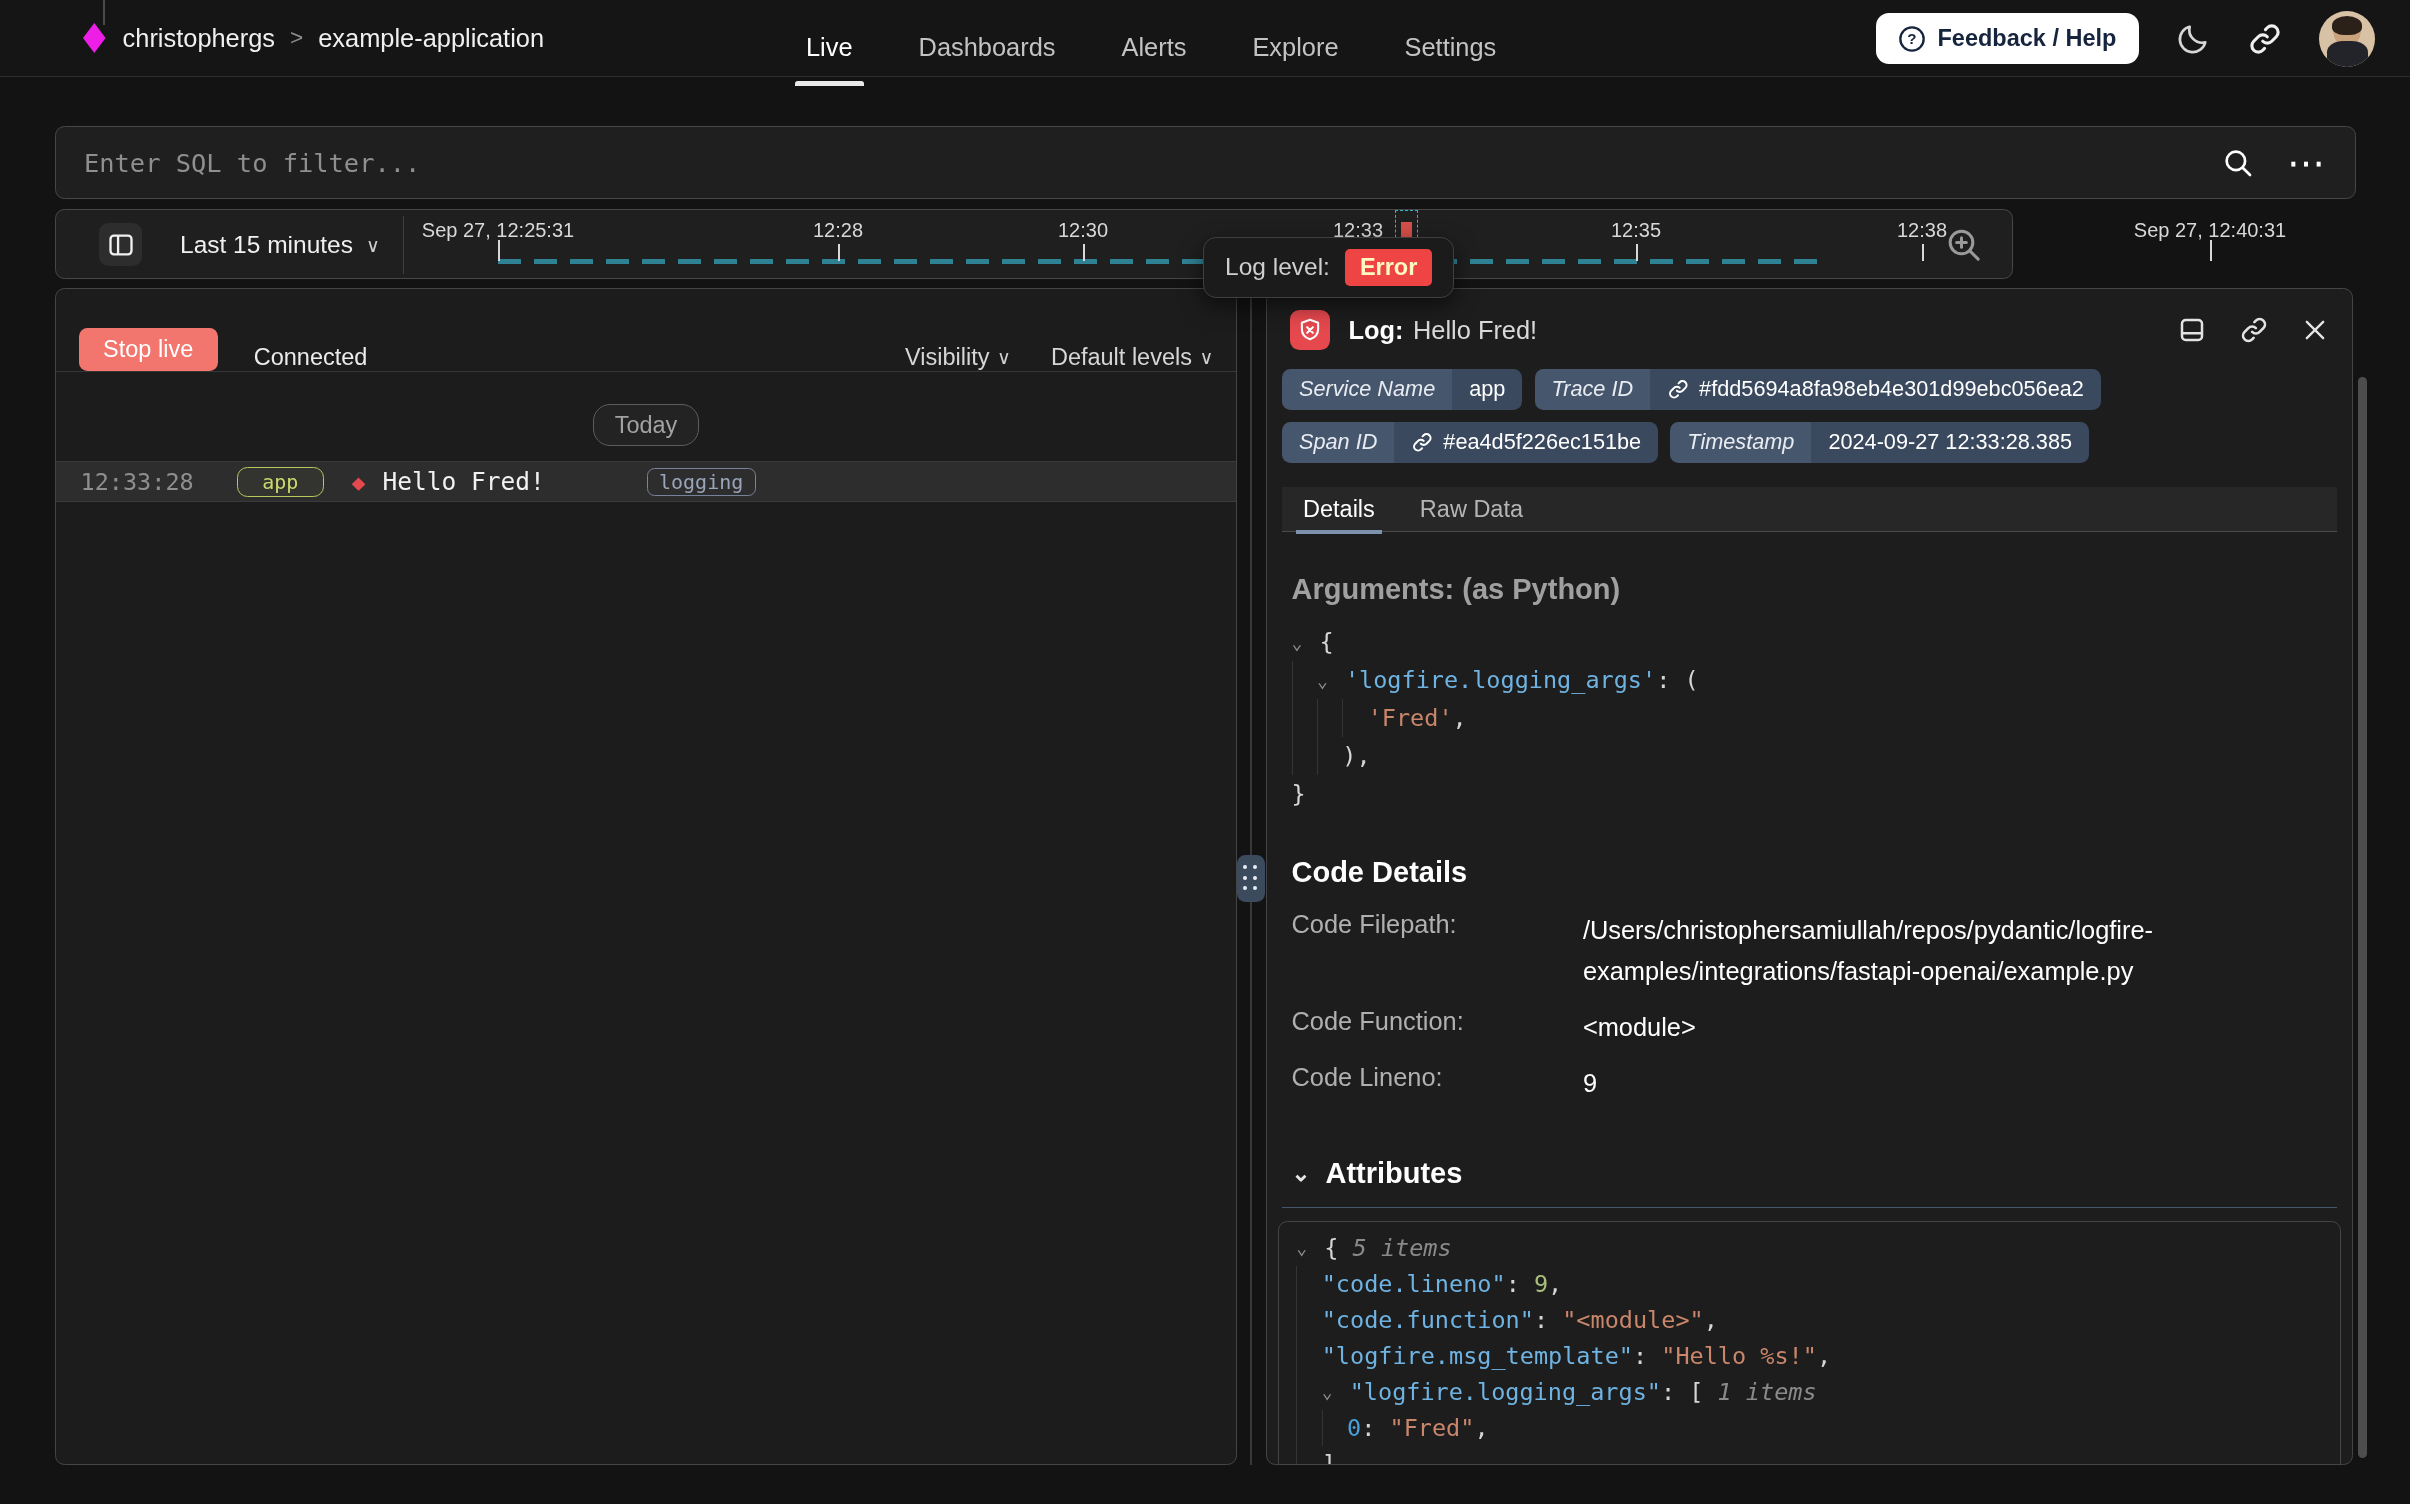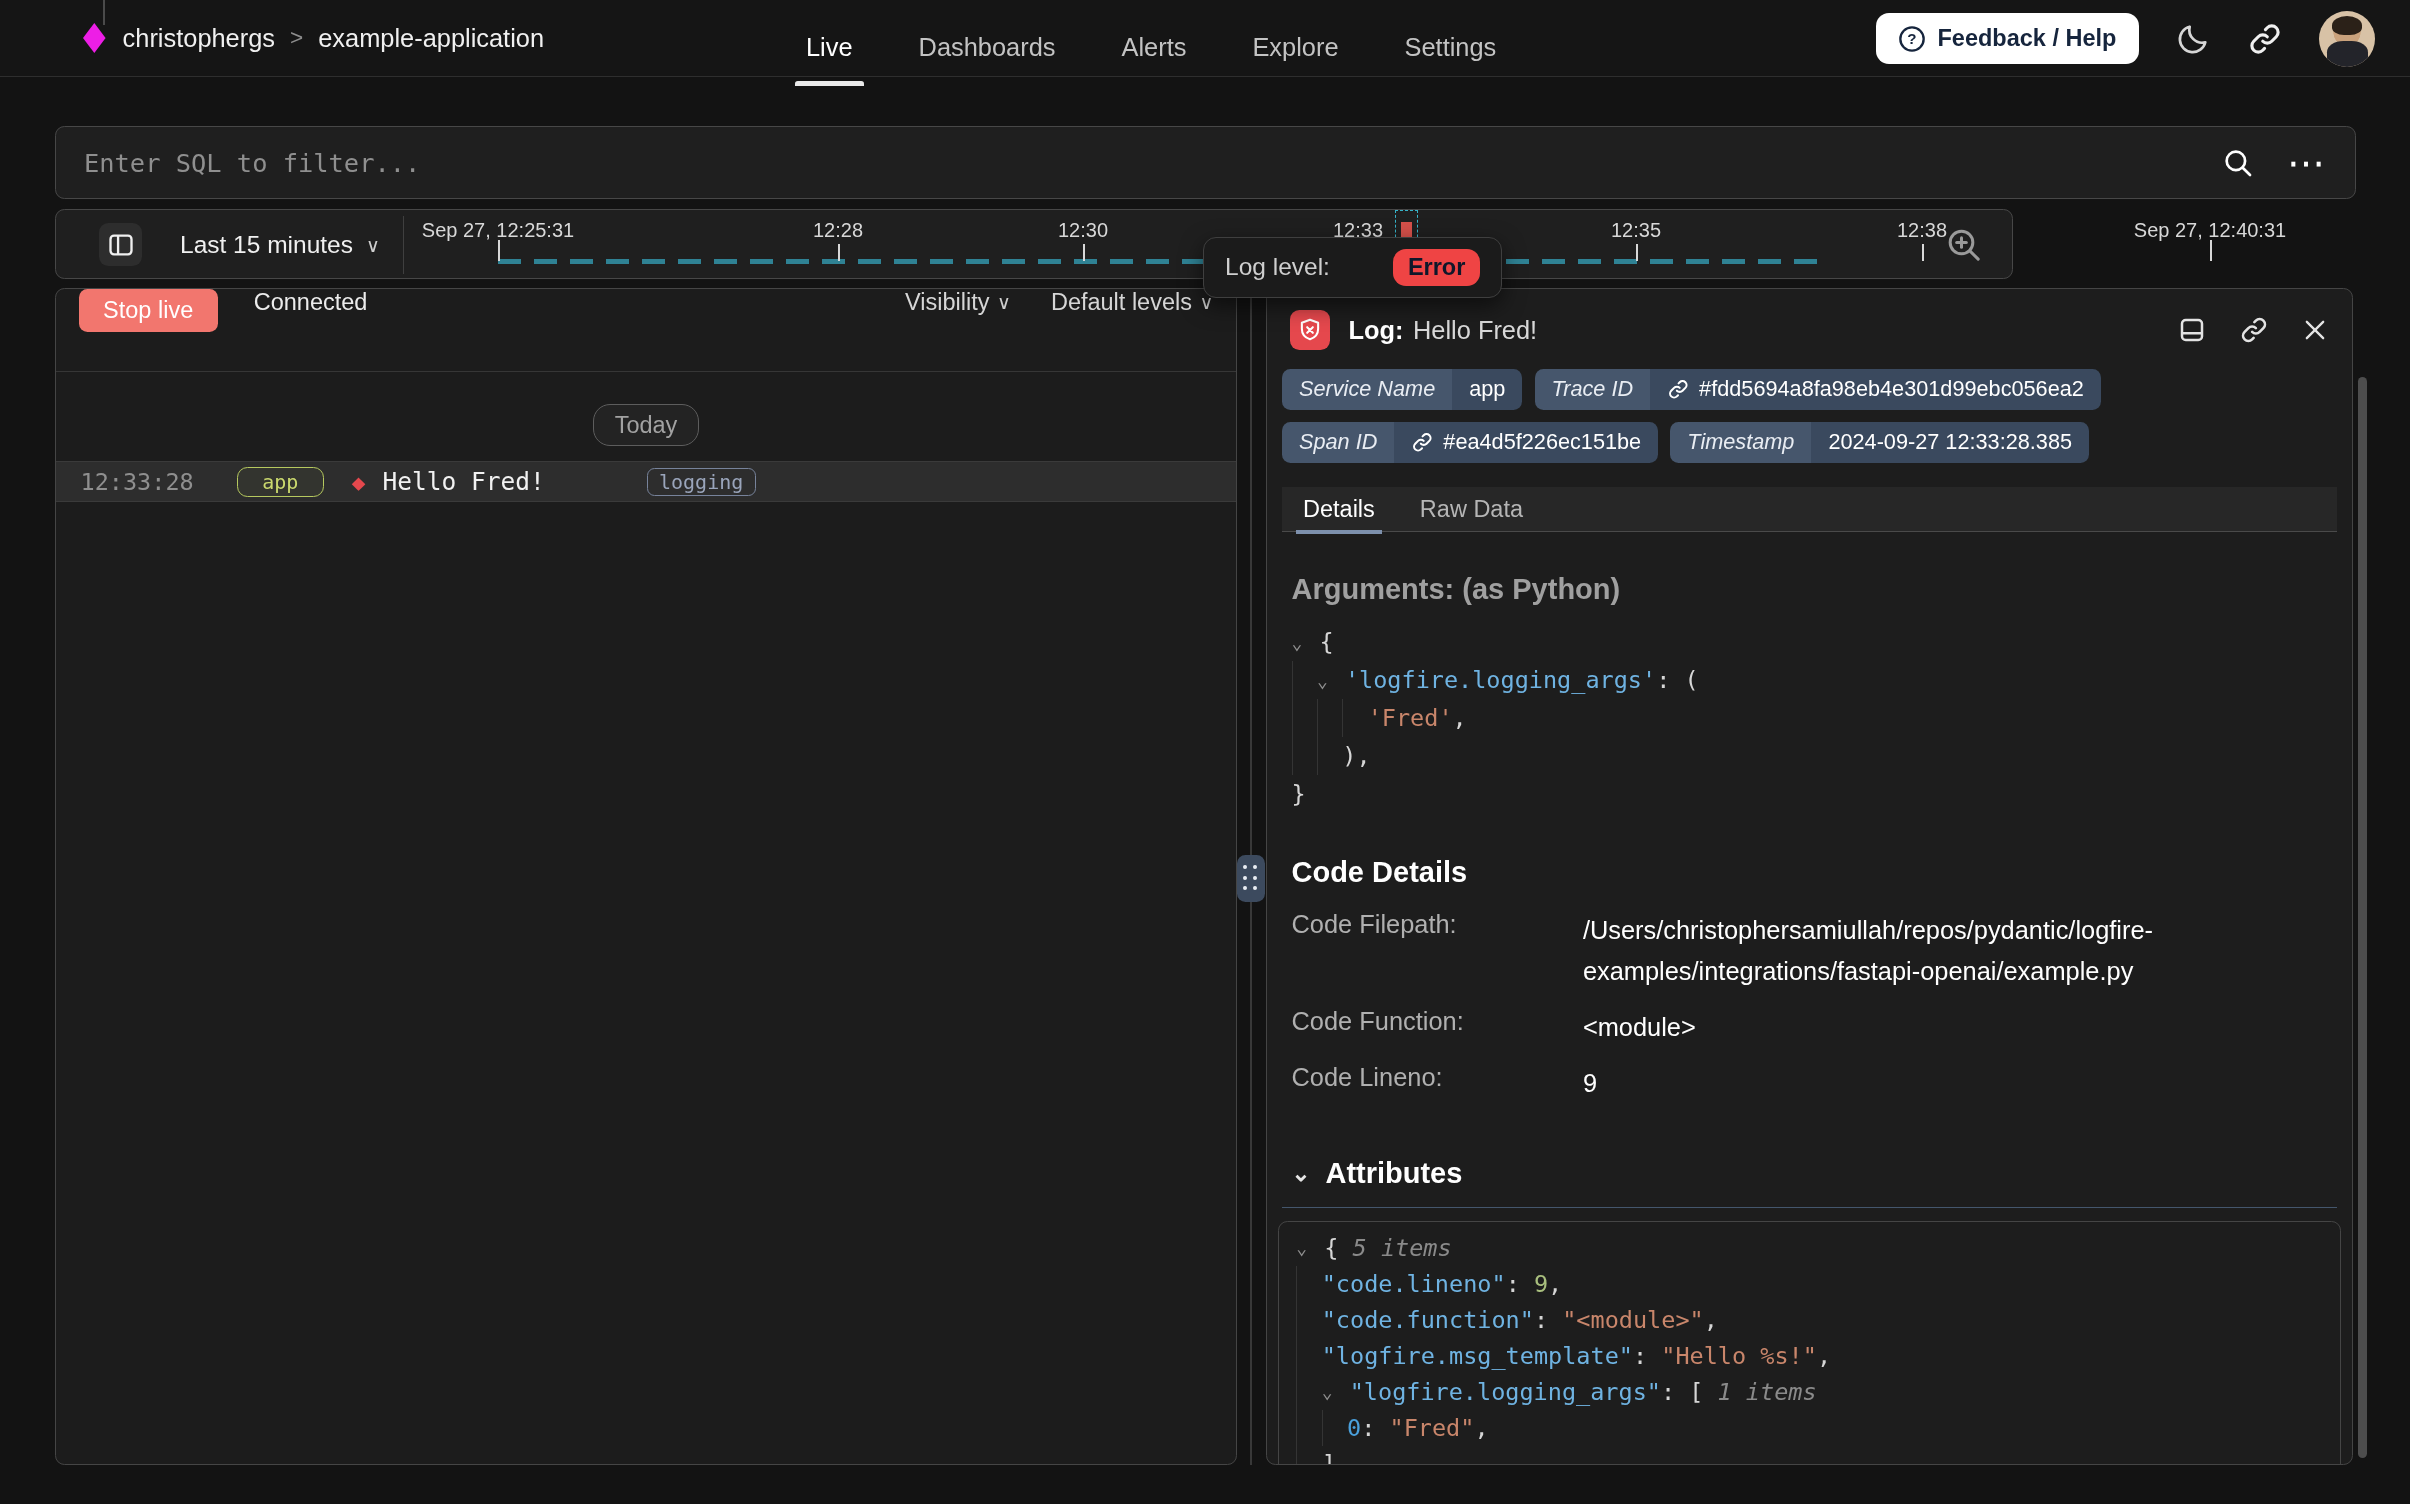--- a/index.html
+++ b/index.html
@@ -55,36 +55,36 @@
   .tl-bar-wrap { position:absolute; left:981px; top:0px; width:22.6px; height:47px;
     border:1.9px dashed #36b2c8; display:flex; align-items:flex-end; justify-content:center; }
   .tl-bar { width:11.3px; height:32px; background:#d5504a; box-shadow:inset 0 -8.5px 0 #8e3530; margin-bottom:1.9px; }
   .tb-zoom { position:absolute; right:28px; top:15px; background:none; border:none; cursor:pointer; }
 
   
   .tooltip { position:absolute; left:1203px; top:237px; z-index:60; background:#1b1b1b; border:0.9px solid #3f3f3f;
     border-radius:13px; padding:11.3px 21px; display:flex; align-items:center; gap:15px;
     box-shadow:0 7.5px 22.6px rgba(0,0,0,.55); }
   .tooltip .lbl { color:#cfcfcf; font-size:24.5px; }
-  .tooltip .lvl { background:#ef4444; color:#0f172a; font-weight:bold; font-size:23.5px; border-radius:13px; padding:4.7px 15px;margin-left:48px; }
+  .tooltip .lvl { background:#ef4444; color:#fef9c3; font-weight:bold; font-size:23.5px; border-radius:5px; padding:4.7px 15px; }
 
   
   .divider-v { position:absolute; left:1250px; top:288px; width:1.9px; height:1177px; background:#383838; }
   .drag-handle { position:absolute; left:1237px; top:855px; width:28px; height:47px; background:#3c4a5e;
     border-radius:8.5px; z-index:40; display:grid; grid-template-columns:repeat(2,5.6px); grid-template-rows:repeat(3,5.6px);
     gap:4.7px; place-content:center; cursor:col-resize; }
   .drag-handle i { width:3.8px; height:3.8px; border-radius:50%; background:#e8ecf2; }
   .scrollbar { position:absolute; left:2358px; top:377px; width:8.5px; height:1081px; background:#4d4d4d; border-radius:4.7px; cursor:pointer; }
 
   .panel { position:absolute; top:288px; height:1177px; background:#1c1c1c; border:1.9px solid #454545; border-radius:9.4px; overflow:hidden; }
   .panel-left { left:55px; width:1182px; }
   .panel-right { left:1266px; width:1087px; background:#1d1d1d; }
 
   
-  .lp-header { height:83px; display:flex; align-items:flex-start; padding:0 22.6px; border-bottom:0.9px solid #363636; }
+  .lp-header { height:83px; display:flex; align-items:flex-end; padding:0 22.6px; border-bottom:0.9px solid #363636; }
   .stop-btn { background:#f2766e; color:#ffffff; border:none; border-radius:8.5px; height:43px; padding:0 24.5px;
     font-size:23.5px; cursor:pointer; }
   .connected { margin-left:36px; color:#ececec; font-size:23.5px; }
   .lp-header .spacer { flex:1; }
   .dd { color:#d6d6d6; font-size:23.5px; display:flex; align-items:center; gap:7.5px; cursor:pointer; background:none; border:none; }
   .dd + .dd { margin-left:40px; }
   .empty-state { padding-top:15px; text-align:center; }
   .empty-msg { color:#a8a8a8; font-size:24.5px; }
   .today-btn { margin-top:17px; background:#232323; border:1.9px solid #5d5d5d; border-radius:17px;
     color:#a2a2a2; font-size:23.5px; padding:6.6px 21px; cursor:pointer; }

